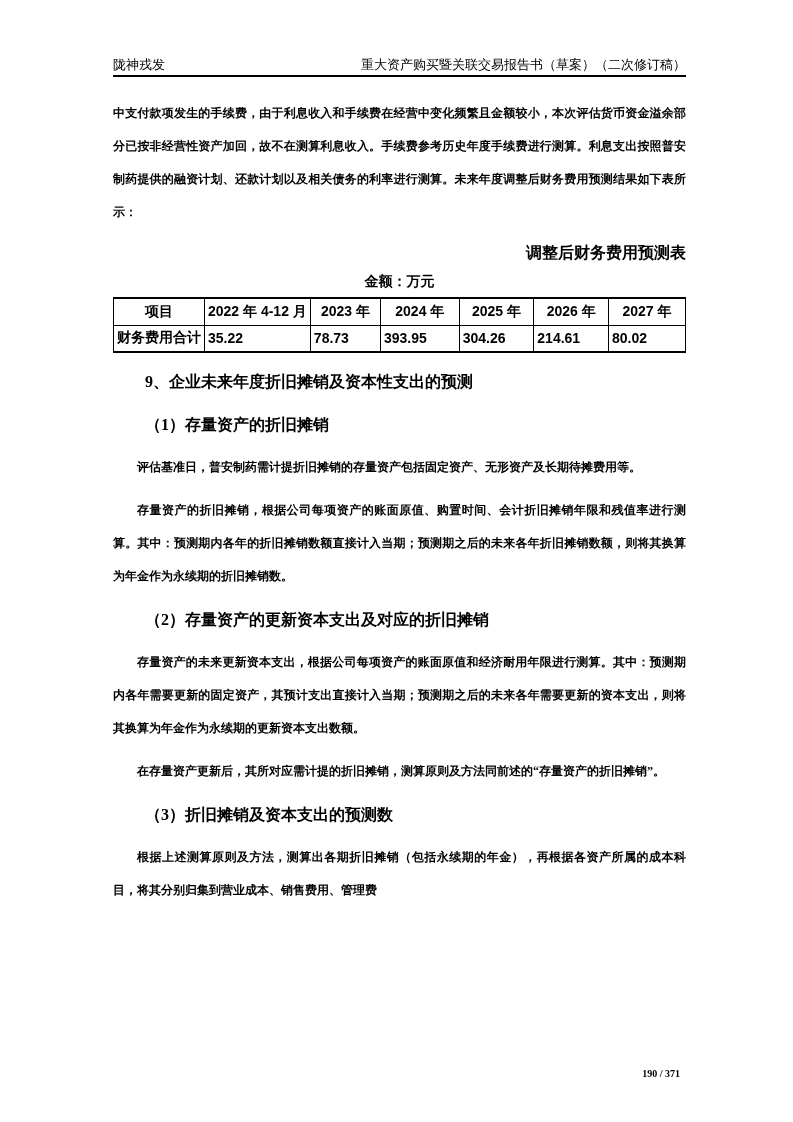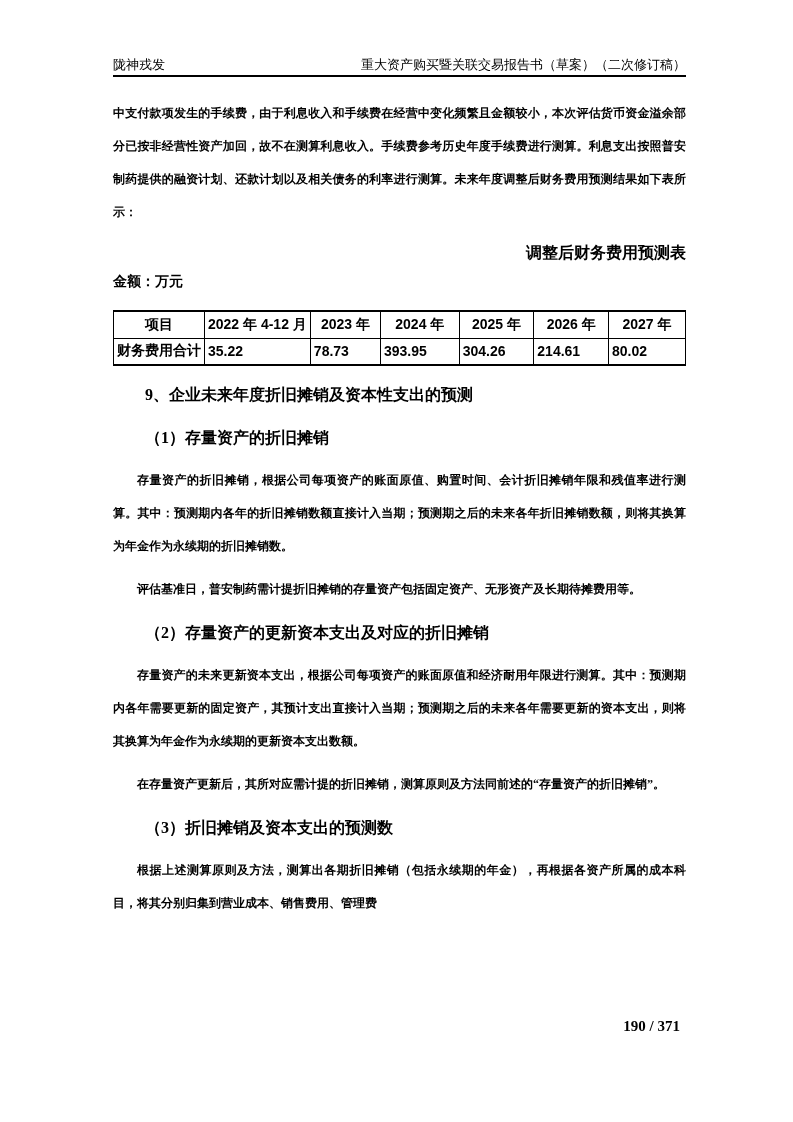--- a/index.html
+++ b/index.html
@@ -54,22 +54,22 @@
     font-size: 16px;
     line-height: 28px;
     font-weight: 700;
     text-align: right;
     margin-bottom: 2px;
   }
   .unit-line {
     font-size: 14px;
     line-height: 26px;
     font-weight: 700;
-    text-align: left;
-    margin-bottom: 15px;
+    text-align: center;
+    margin-bottom: 2px;
   }
   table.fin {
     width: 100%;
     border-collapse: collapse;
     border-top: 2.5px solid #000;
     border-bottom: 2.5px solid #000;
     font-family: "Liberation Sans", "DejaVu Sans", sans-serif;
     font-weight: 700;
     font-size: 14px;
     margin-bottom: 12px;
@@ -86,22 +86,22 @@
   col.c0 { width: 15.8%; }
   col.c1 { width: 18.4%; }
   col.c2 { width: 12.3%; }
   col.c3 { width: 13.8%; }
   col.c4 { width: 13.1%; }
   col.c5 { width: 13.1%; }
   col.c6 { width: 13.5%; }
   .page-number {
     position: absolute;
     right: 113px;
-    top: 1018px;
-    font-size: 15px;
+    top: 1068px;
+    font-size: 10px;
     font-weight: 700;
     font-family: "Liberation Serif", "DejaVu Serif", serif;
   }
 </style>
 </head>
 <body>
 
 <div class="page">
 
   <div class="running-header">
@@ -146,23 +146,23 @@
           <td class="num">214.61</td>
           <td class="num">80.02</td>
         </tr>
       </tbody>
     </table>
 
     <div class="heading">9、企业未来年度折旧摊销及资本性支出的预测</div>
 
     <div class="heading">（1）存量资产的折旧摊销</div>
 
+    <p class="para indent">评估基准日，普安制药需计提折旧摊销的存量资产包括固定资产、无形资产及长期待摊费用等。</p>
+
     <p class="para indent">存量资产的折旧摊销，根据公司每项资产的账面原值、购置时间、会计折旧摊销年限和残值率进行测算。其中：预测期内各年的折旧摊销数额直接计入当期；预测期之后的未来各年折旧摊销数额，则将其换算为年金作为永续期的折旧摊销数。</p>
-
-    <p class="para indent">评估基准日，普安制药需计提折旧摊销的存量资产包括固定资产、无形资产及长期待摊费用等。</p>
 
     <div class="heading">（2）存量资产的更新资本支出及对应的折旧摊销</div>
 
     <p class="para indent">存量资产的未来更新资本支出，根据公司每项资产的账面原值和经济耐用年限进行测算。其中：预测期内各年需要更新的固定资产，其预计支出直接计入当期；预测期之后的未来各年需要更新的资本支出，则将其换算为年金作为永续期的更新资本支出数额。</p>
 
     <p class="para indent">在存量资产更新后，其所对应需计提的折旧摊销，测算原则及方法同前述的“存量资产的折旧摊销”。</p>
 
     <div class="heading">（3）折旧摊销及资本支出的预测数</div>
 
     <p class="para indent">根据上述测算原则及方法，测算出各期折旧摊销（包括永续期的年金），再根据各资产所属的成本科目，将其分别归集到营业成本、销售费用、管理费</p>

